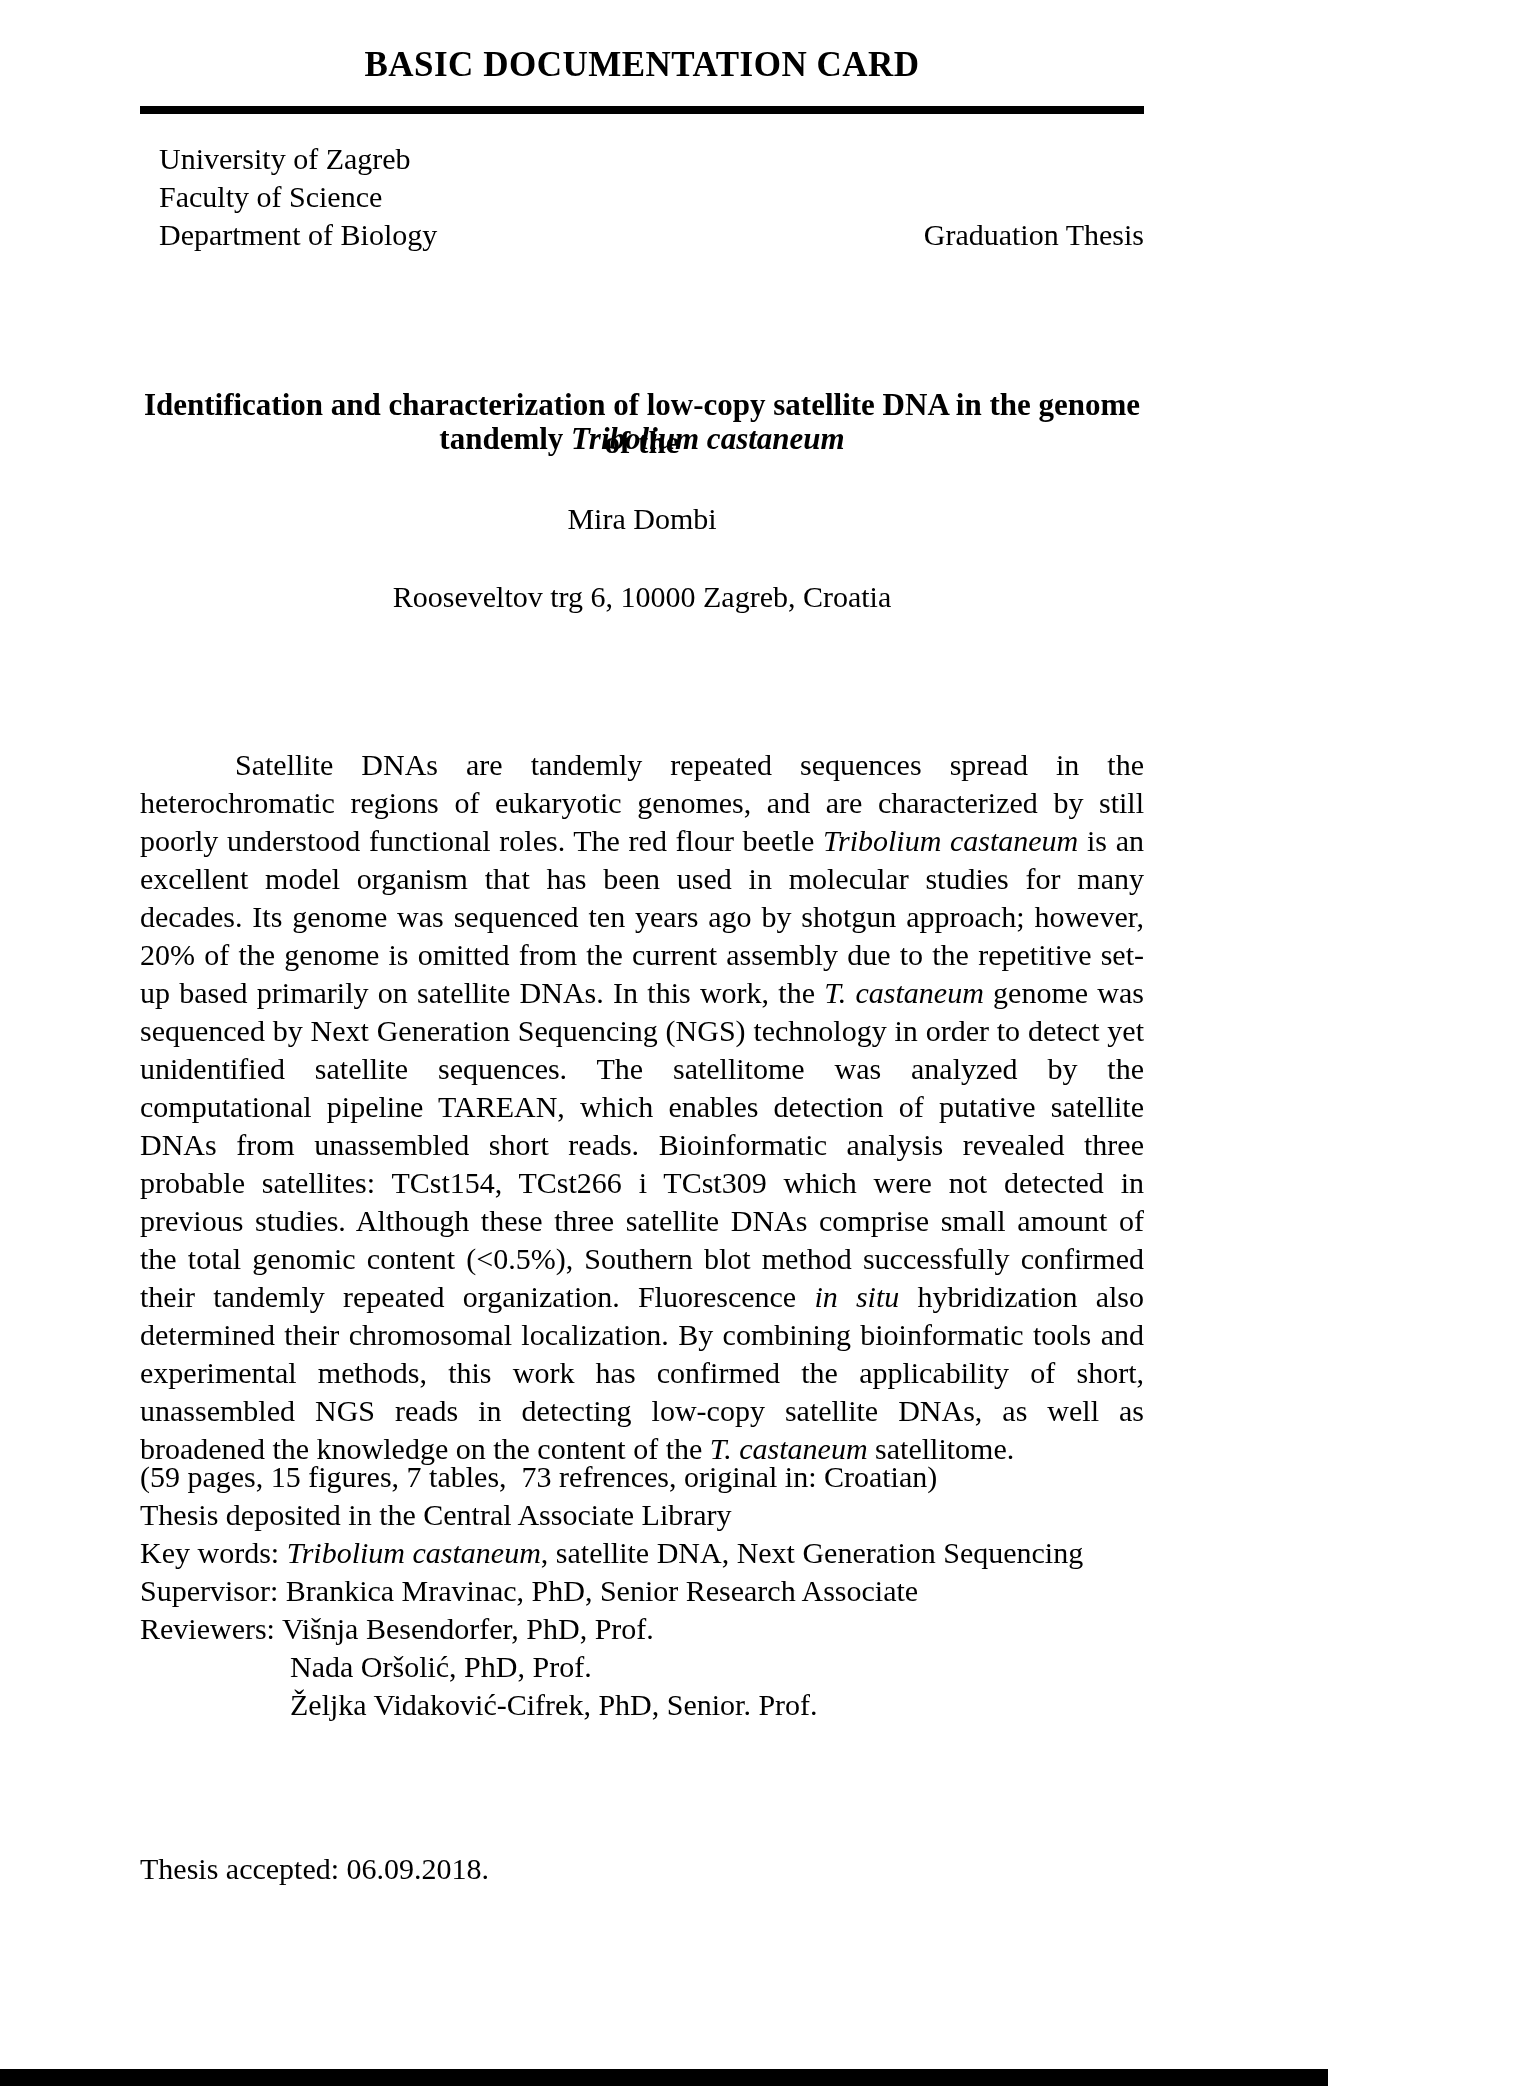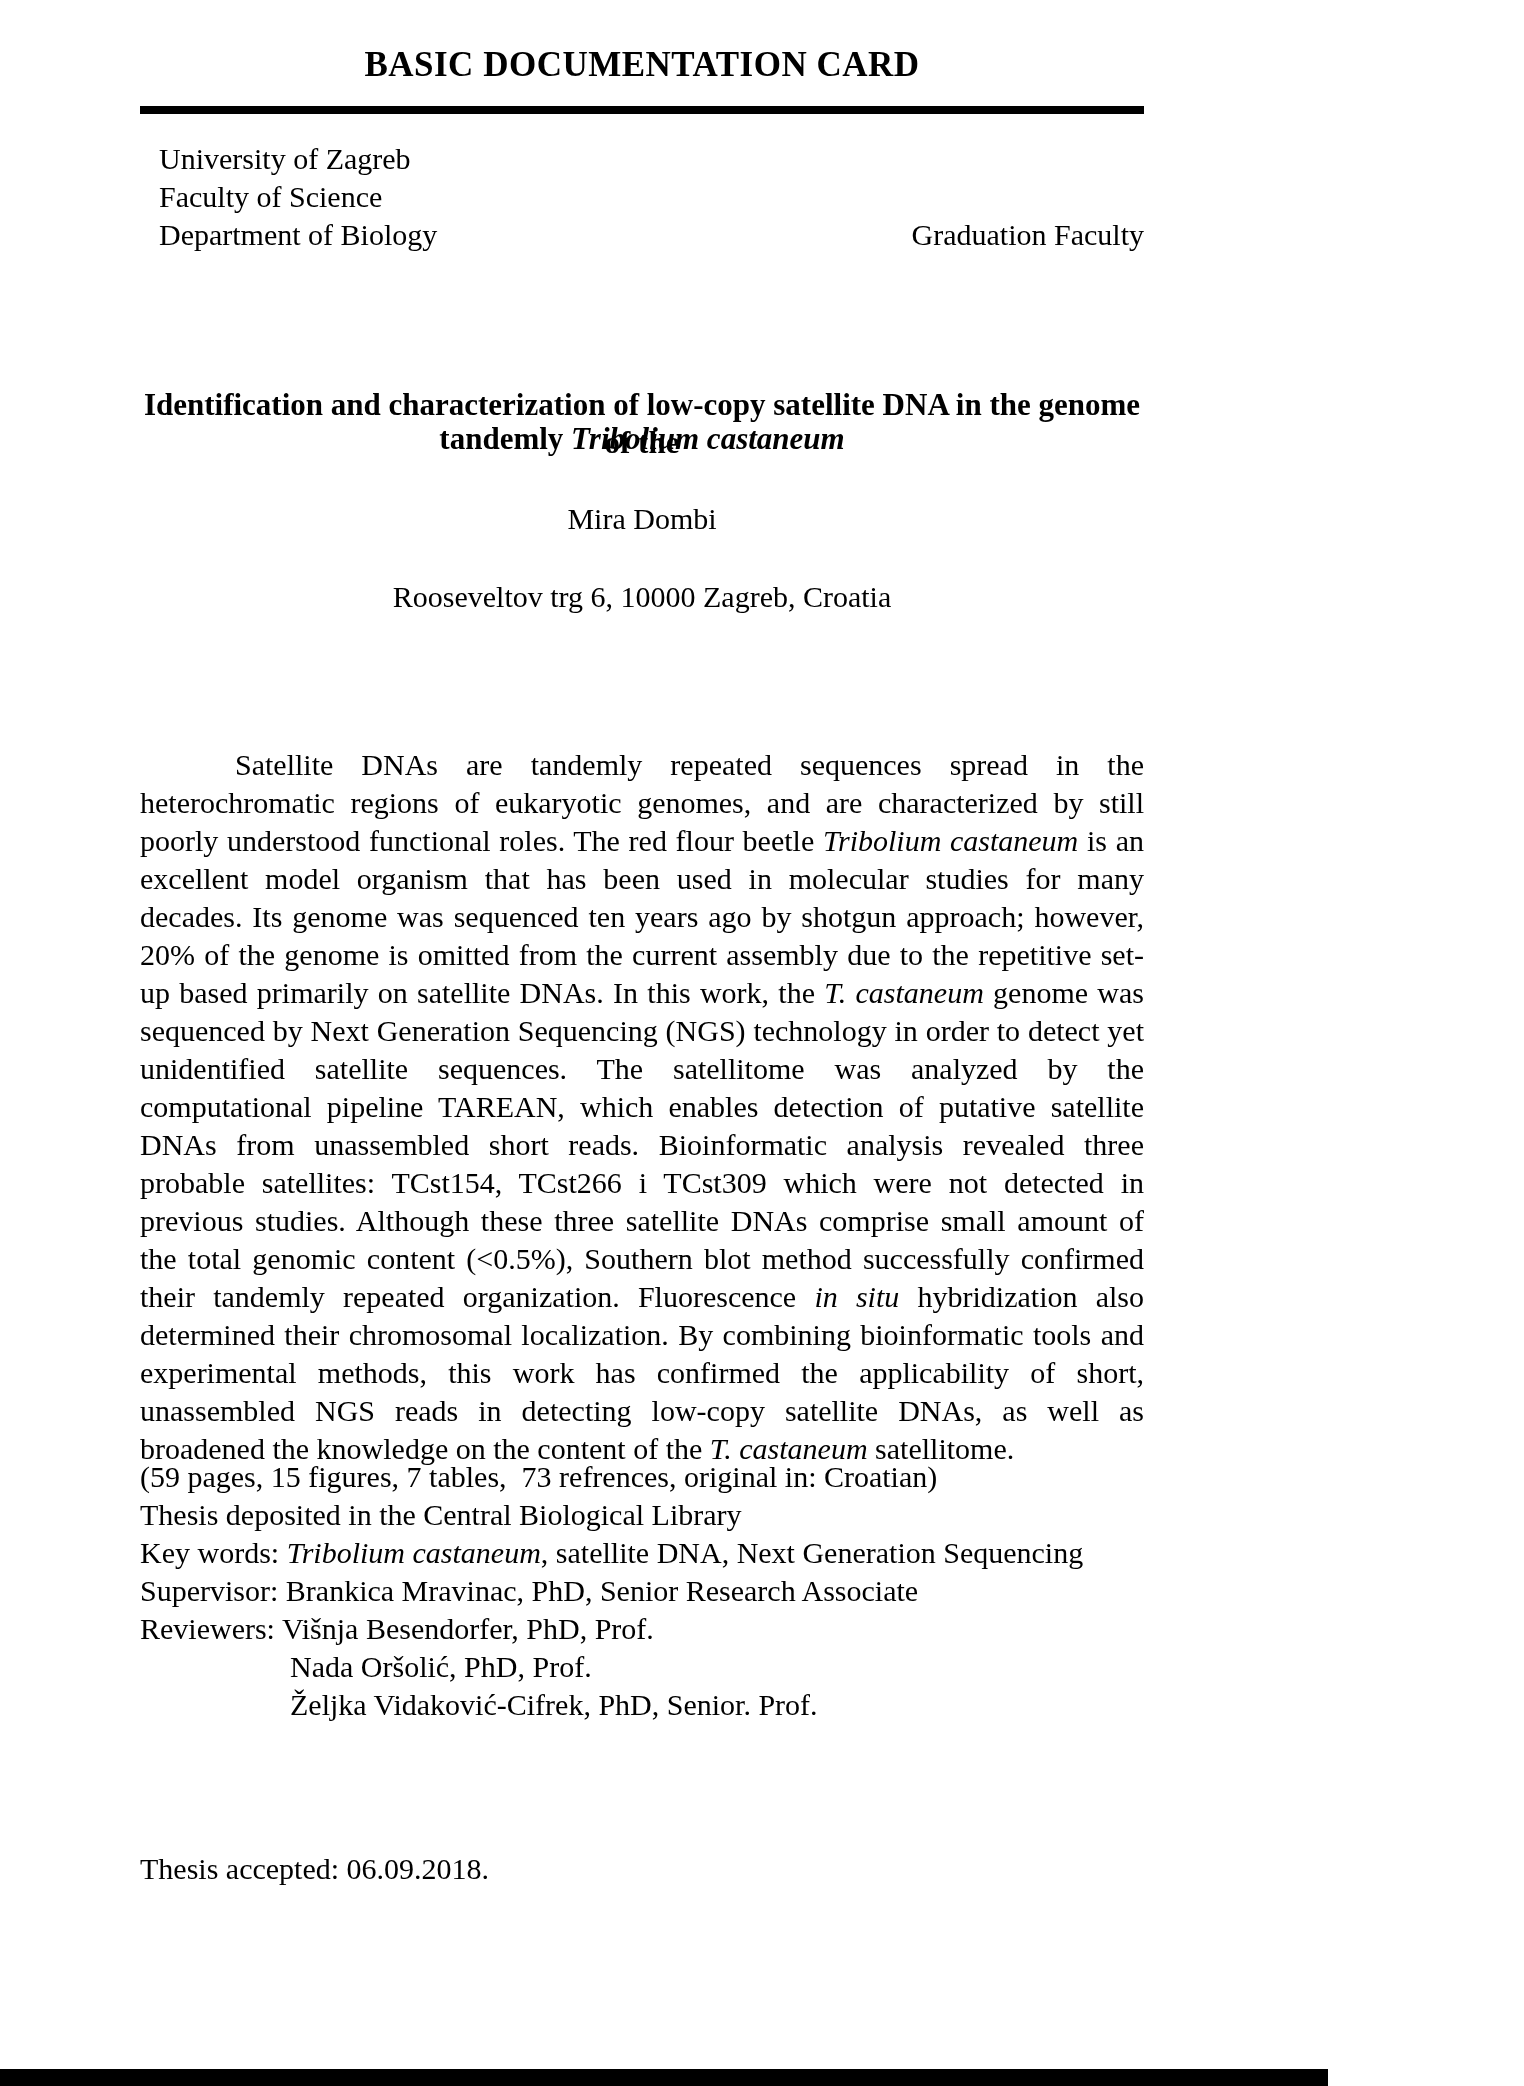--- a/index.html
+++ b/index.html
@@ -68,36 +68,36 @@
   <div class="abs center card-title">BASIC DOCUMENTATION CARD</div>
 
   <div class="abs rule"></div>
 
   <div class="abs inst-row">
     <div>
       <div>University of Zagreb</div>
       <div>Faculty of Science</div>
       <div>Department of Biology</div>
     </div>
-    <div>Graduation Faculty</div>
+    <div>Graduation Thesis</div>
   </div>
 
   <div class="abs center thesis-title title-line1">Identification and characterization of low-copy satellite DNA in the genome of the</div>
 
   <div class="abs center thesis-title title-line2"><span>tandemly </span><i>Tribolium castaneum</i></div>
 
   <div class="abs center author-line">Mira Dombi</div>
 
   <div class="abs center address-line">Rooseveltov trg 6, 10000 Zagreb, Croatia</div>
 
   <div class="abs abstract"><span>Satellite DNAs are tandemly repeated sequences spread in the heterochromatic regions of eukaryotic genomes, and are characterized by still poorly understood functional roles. The red flour beetle </span><i>Tribolium castaneum</i><span> is an excellent model organism that has been used in molecular studies for many decades. Its genome was sequenced ten years ago by shotgun approach; however, 20% of the genome is omitted from the current assembly due to the repetitive set-up based primarily on satellite DNAs. In this work, the </span><i>T. castaneum</i><span> genome was sequenced by Next Generation Sequencing (NGS) technology in order to detect yet unidentified satellite sequences. The satellitome was analyzed by the computational pipeline TAREAN, which enables detection of putative satellite DNAs from unassembled short reads. Bioinformatic analysis revealed three probable satellites:  TCst154, TCst266 i TCst309 which were not detected in previous studies. Although these three satellite DNAs comprise small amount of the total genomic content (&lt;0.5%), Southern blot method successfully confirmed their tandemly repeated organization. Fluorescence </span><i>in situ</i><span> hybridization also determined their chromosomal localization. By combining bioinformatic tools and experimental methods, this work has confirmed the applicability of short, unassembled NGS reads in detecting low-copy satellite DNAs, as well as broadened the knowledge on the content of the </span><i>T. castaneum</i><span> satellitome.</span></div>
 
   <div class="abs meta-block">
     <div class="meta-line">(59 pages, 15 figures, 7 tables,  73 refrences, original in: Croatian)</div>
-    <div class="meta-line">Thesis deposited in the Central Biological Library</div>
+    <div class="meta-line">Thesis deposited in the Central Associate Library</div>
     <div class="meta-line"><span>Key words: </span><i>Tribolium castaneum</i><span>, satellite DNA, Next Generation Sequencing</span></div>
     <div class="meta-line">Supervisor: Brankica Mravinac, PhD, Senior Research Associate</div>
     <div class="meta-line">Reviewers: Višnja Besendorfer, PhD, Prof.</div>
     <div class="meta-line reviewer-indent">Nada Oršolić, PhD, Prof.</div>
     <div class="meta-line reviewer-indent">Željka Vidaković-Cifrek, PhD, Senior. Prof.</div>
   </div>
 
   <div class="abs accepted-line">Thesis accepted: 06.09.2018.</div>
 
   <div class="bottom-bar"></div>

